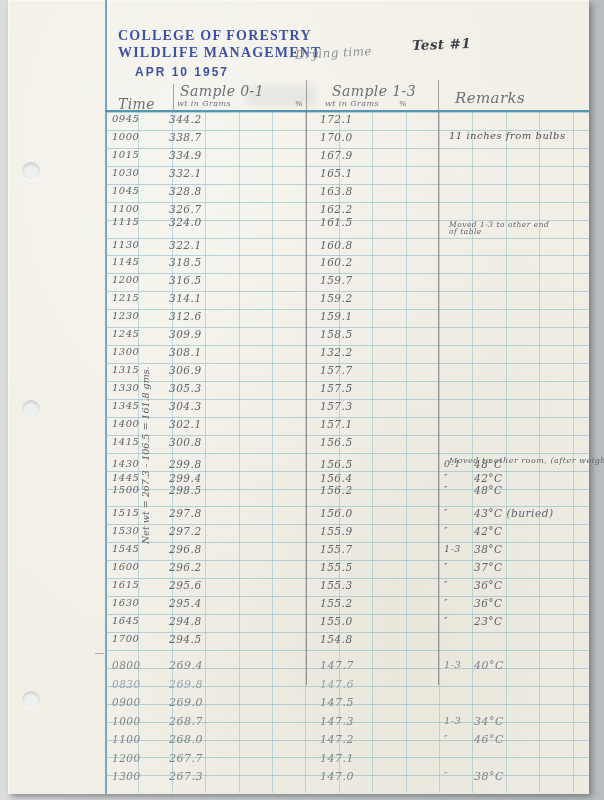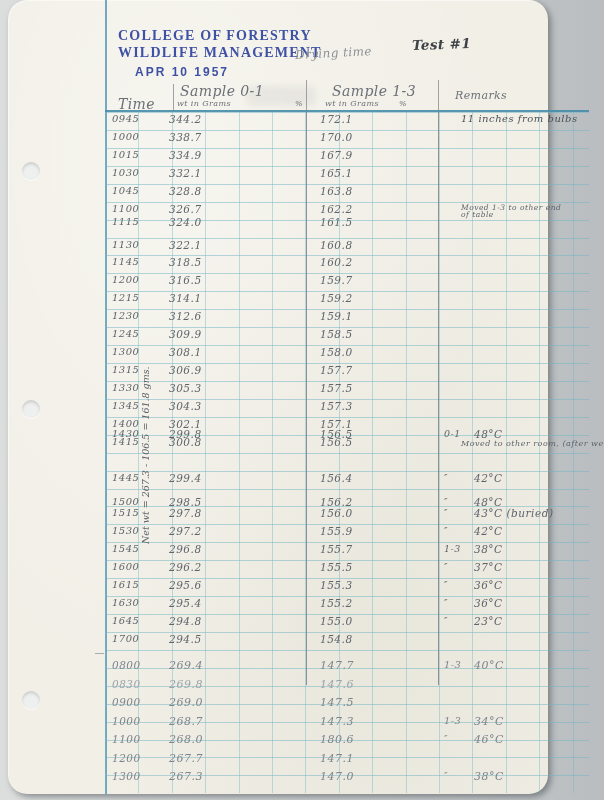--- a/index.html
+++ b/index.html
@@ -2,27 +2,26 @@
 <html><head>
 <meta charset="utf-8">
 <style>
   html,body{margin:0;padding:0;}
   body{
     width:604px;height:800px;position:relative;overflow:hidden;
     background:linear-gradient(90deg,#dcdedd 0%,#c6cacc 70%,#b9bdbf 100%);
     font-family:"DejaVu Serif", serif;
   }
   #paper{
-    position:absolute;left:8px;top:0;width:540px;height:794px;
+    position:absolute;left:8px;top:0;width:581px;height:794px;
     background:
       radial-gradient(ellipse at 30% 20%, rgba(255,255,255,.35), transparent 60%),
       radial-gradient(ellipse at 70% 80%, rgba(210,205,190,.25), transparent 55%),
       #f1efe6;
     box-shadow:3px 3px 6px rgba(70,75,80,.55), 1px 1px 0 rgba(255,255,255,.5) inset;
-    border-radius:19px;
   }
   .hole{
     position:absolute;width:18px;height:18px;border-radius:50%;
     background:#eef0f0;left:14px;
     box-shadow:inset 0 2px 3px rgba(0,0,0,.15), 0 1px 1px rgba(255,255,255,.7);
   }
   
   #gridarea{
     position:absolute;left:97px;top:112px;width:484px;height:681px;
     background-image:
@@ -57,21 +56,21 @@
   .row{position:absolute;left:97px;width:484px;height:18px;font-size:10.5px;}
   .row span{position:absolute;white-space:nowrap;font-style:italic;letter-spacing:.5px;}
   #day1 .row{color:#5f646b;}
   #day2 .row{color:#7d858e;font-size:11px;}
   #day2 .row.faint{color:#9aa3ad;}
   .t{left:7px;font-size:.95em;}
   .w1{left:64px;}
   .w2{left:215px;}
   .g{left:339px;font-size:.9em;}
   .r{left:369px;}
-  .r.notag{left:356px;}
+  .r.notag{left:344px;margin-top:17px;}
   .r.ink{color:#4c5157;font-size:10px;}
   .r.tiny{font-size:7.5px;line-height:7.5px;white-space:pre-line;top:1px;}
   .r.small{font-size:8px;top:3px;}
   #smudge{position:absolute;left:238px;top:86px;width:70px;height:20px;
     background:rgba(150,150,145,.12);filter:blur(3px);border-radius:6px;}
   #tick{position:absolute;left:87px;top:653px;width:9px;height:1px;background:#a9adb2;}
 </style>
 </head>
 <body>
 
@@ -98,21 +97,21 @@
   <div id="title-pencil" class="hand">Drying time</div>
   <div id="title-ink" class="hand">Test #1</div>
 
   <div class="colhdr hand" style="left:110px;top:96px">Time</div>
   <div class="colhdr hand" style="left:172px;top:83px">Sample 0-1</div>
   <div class="colhdr sub hand" style="left:169px;top:99px">wt in Grams</div>
   <div class="colhdr sub hand" style="left:287px;top:99px">%</div>
   <div class="colhdr hand" style="left:324px;top:83px">Sample 1-3</div>
   <div class="colhdr sub hand" style="left:317px;top:99px">wt in Grams</div>
   <div class="colhdr sub hand" style="left:391px;top:99px">%</div>
-  <div class="colhdr hand" style="left:447px;top:89px;font-size:11px">Remarks</div>
+  <div class="colhdr hand" style="left:447px;top:89px;font-size:15px">Remarks</div>
 
   <div id="marginnote">Net wt = 267.3 - 106.5 = 161.8 gms.</div>
 
   <div id="day1">
       <div class="row" style="top: 113px;">
         <span class="t">0945</span>
         <span class="w1">344.2</span>
         <span class="w2">172.1</span>
         <span class="r ink notag">11 inches from bulbs</span>
       </div>
@@ -174,21 +173,21 @@
         <span class="w2">159.1</span>
       </div>
       <div class="row" style="top: 328.16px;">
         <span class="t">1245</span>
         <span class="w1">309.9</span>
         <span class="w2">158.5</span>
       </div>
       <div class="row" style="top: 346.09px;">
         <span class="t">1300</span>
         <span class="w1">308.1</span>
-        <span class="w2">158.0</span>
+        <span class="w2">132.2</span>
       </div>
       <div class="row" style="top: 364.02px;">
         <span class="t">1315</span>
         <span class="w1">306.9</span>
         <span class="w2">157.7</span>
       </div>
       <div class="row" style="top: 381.95px;">
         <span class="t">1330</span>
         <span class="w1">305.3</span>
         <span class="w2">157.5</span>
@@ -202,35 +201,35 @@
         <span class="t">1400</span>
         <span class="w1">302.1</span>
         <span class="w2">157.1</span>
       </div>
       <div class="row" style="top: 435.74px; text-align: right;">
         <span class="t">1415</span>
         <span class="w1">300.8</span>
         <span class="w2">156.5</span>
         <span class="r small notag">Moved to other room, (after weighing)</span>
       </div>
-      <div class="row" style="top: 428px; text-align: right;">
+      <div class="row" style="top: 458px; text-align: right;">
         <span class="t">1430</span>
         <span class="w1">299.8</span>
         <span class="w2">156.5</span>
         <span class="g">0-1</span>
         <span class="r">48°C</span>
       </div>
       <div class="row" style="top: 471.6px; text-align: right;">
         <span class="t">1445</span>
         <span class="w1">299.4</span>
         <span class="w2">156.4</span>
         <span class="g">″</span>
         <span class="r">42°C</span>
       </div>
-      <div class="row" style="top: 496px;">
+      <div class="row" style="top: 484px;">
         <span class="t">1500</span>
         <span class="w1">298.5</span>
         <span class="w2">156.2</span>
         <span class="g">″</span>
         <span class="r">48°C</span>
       </div>
       <div class="row" style="top: 507.46px;">
         <span class="t">1515</span>
         <span class="w1">297.8</span>
         <span class="w2">156.0</span>
@@ -306,21 +305,21 @@
       <div class="row" style="top: 714.65px;">
         <span class="t">1000</span>
         <span class="w1">268.7</span>
         <span class="w2">147.3</span>
         <span class="g">1-3</span>
         <span class="r">34°C</span>
       </div>
       <div class="row" style="top: 733.2px;">
         <span class="t">1100</span>
         <span class="w1">268.0</span>
-        <span class="w2">180.6</span>
+        <span class="w2">147.2</span>
         <span class="g">″</span>
         <span class="r">46°C</span>
       </div>
       <div class="row" style="top: 751.75px;">
         <span class="t">1200</span>
         <span class="w1">267.7</span>
         <span class="w2">147.1</span>
       </div>
       <div class="row" style="top: 770.3px;">
         <span class="t">1300</span>

